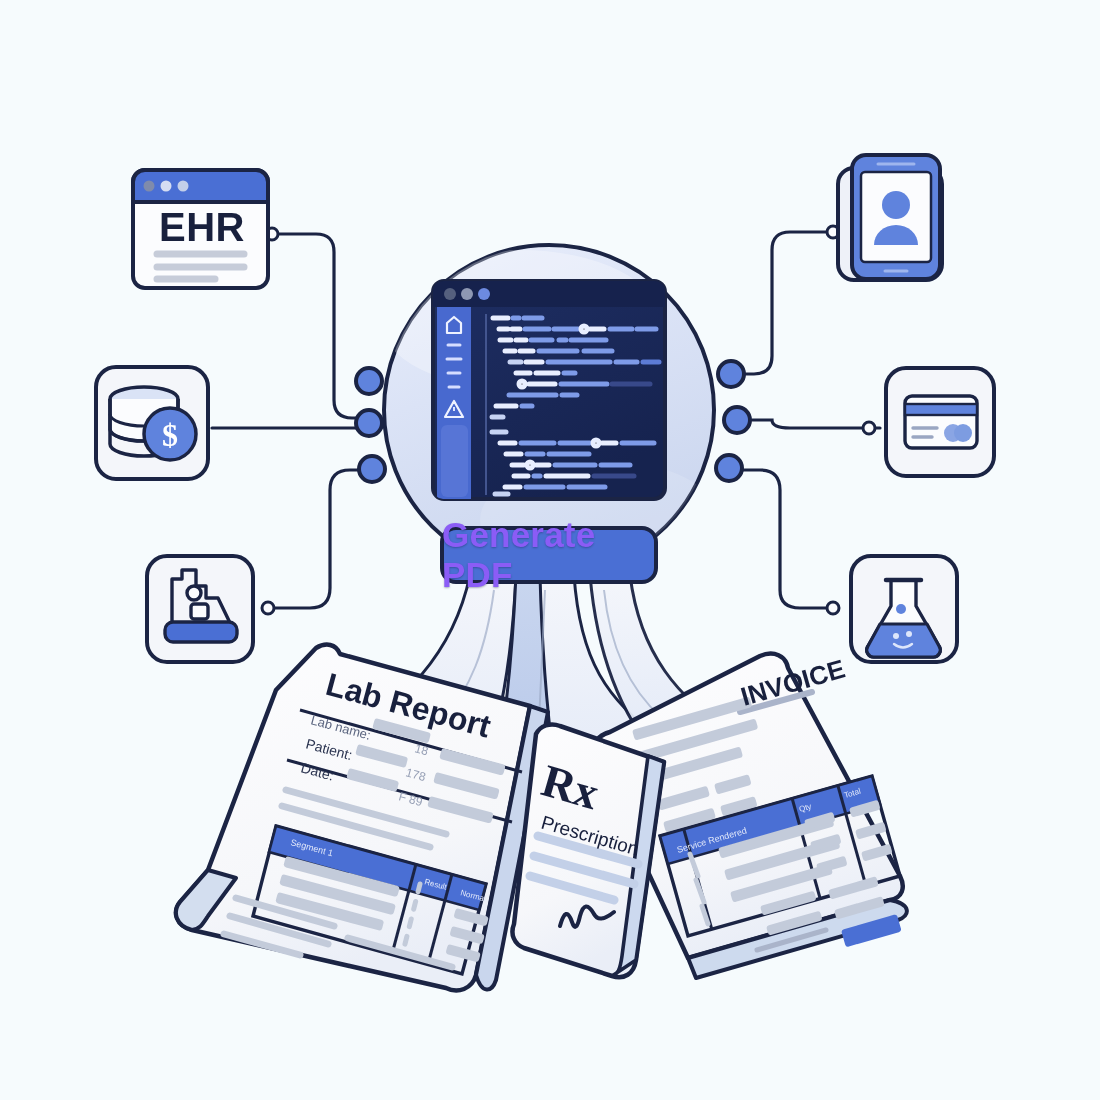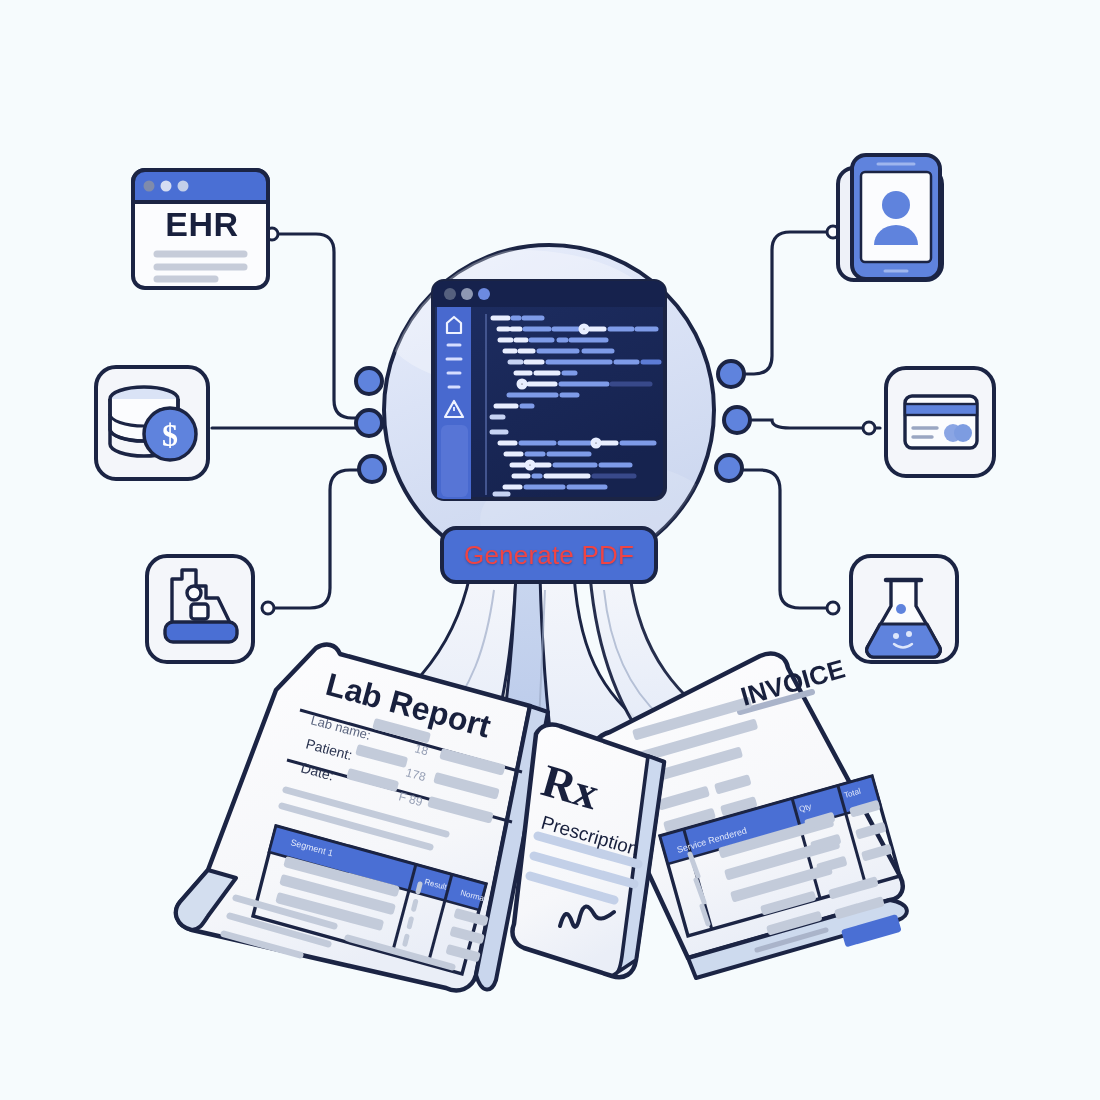--- a/index.html
+++ b/index.html
@@ -486,20 +486,20 @@
         </g>
         <path d="M560 926 q6 -22 12 -4 q4 12 8 -6 q5 -18 14 -2 q5 10 20 -2" fill="none" stroke="#1b2444" stroke-width="4" stroke-linecap="round" stroke-linejoin="round"></path>
       </g>
       <text x="539" y="794" transform="rotate(16 539 794)" font-family="'Liberation Serif', serif" font-size="46" font-weight="bold" fill="#18203d">Rx</text>
       <text x="540" y="828" transform="rotate(16 540 828)" font-family="'Liberation Sans', sans-serif" font-size="19" fill="#18203d">Prescription</text>
     </g>
 
   </svg>
 
   <div style="position:absolute; left:157px; top:205px; width:90px; text-align:center;
-              font-size:34px; font-weight:bold; color:#18203d; letter-spacing:0.5px;">EHR</div>
+              font-size:40px; font-weight:bold; color:#18203d; letter-spacing:0.5px;">EHR</div>
 
   <div style="position:absolute; left:442px; top:528px; width:214px; height:54px;
               display:flex; align-items:center; justify-content:center;
-              font-size:26px; font-weight:normal; color:#ef4444; letter-spacing:0.2px;
+              font-size:35px; font-weight:bold; color:#8b5cf6; letter-spacing:0.2px;
               text-shadow:0 1px 2px rgba(20,30,70,0.35); pointer-events:none;">Generate PDF</div>
 
 </div>
 
 </body></html>

